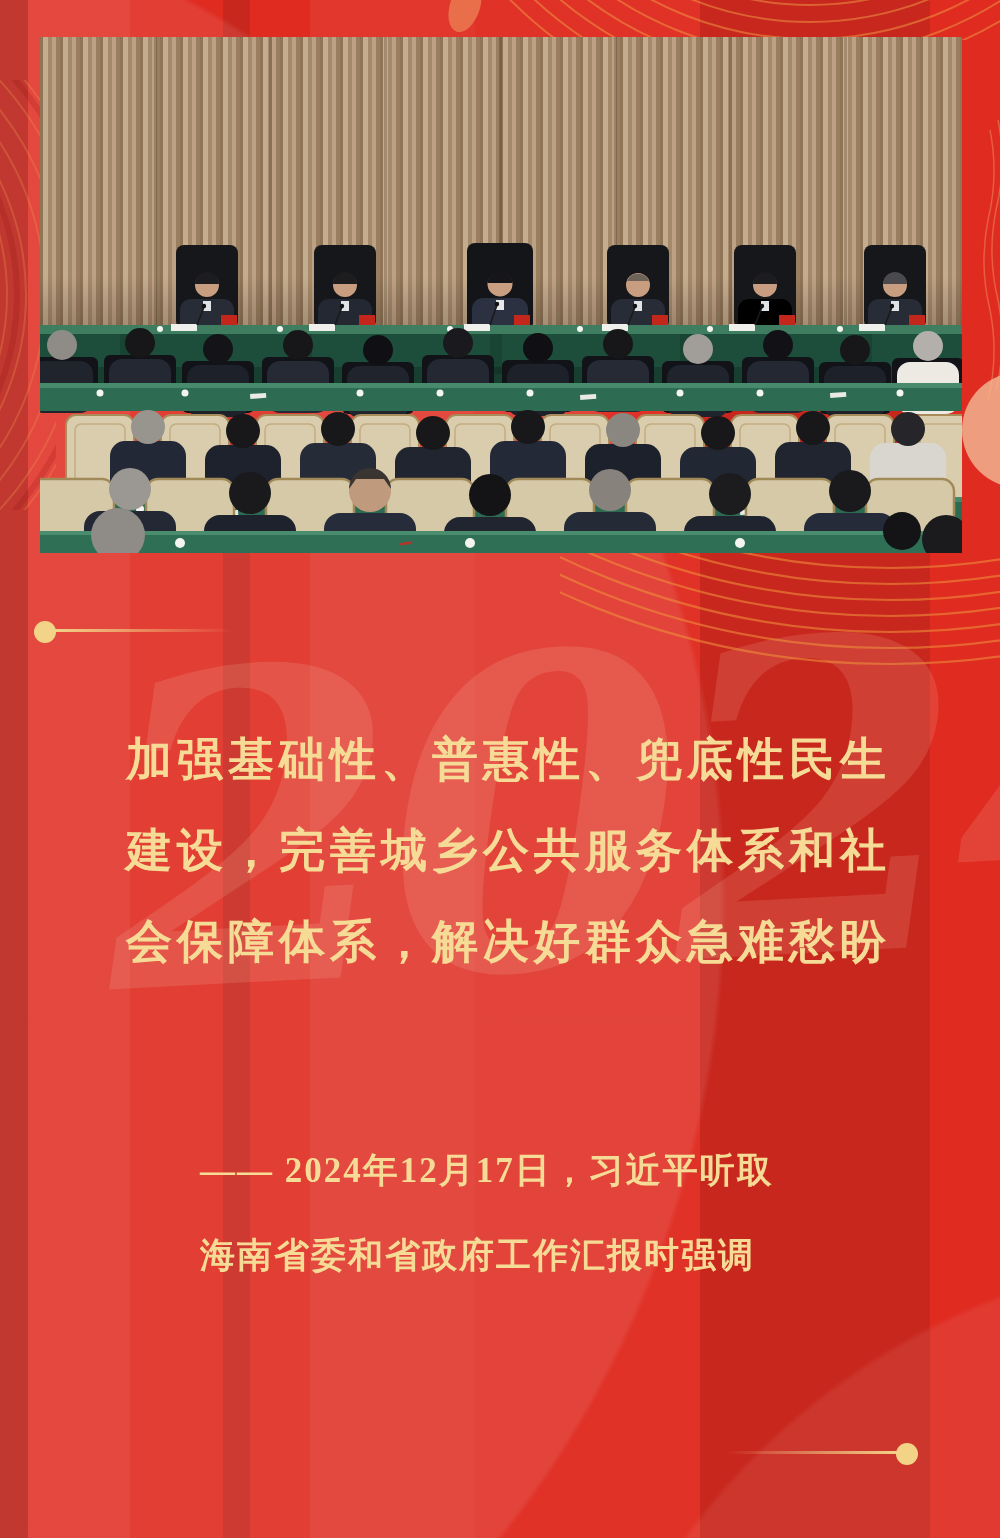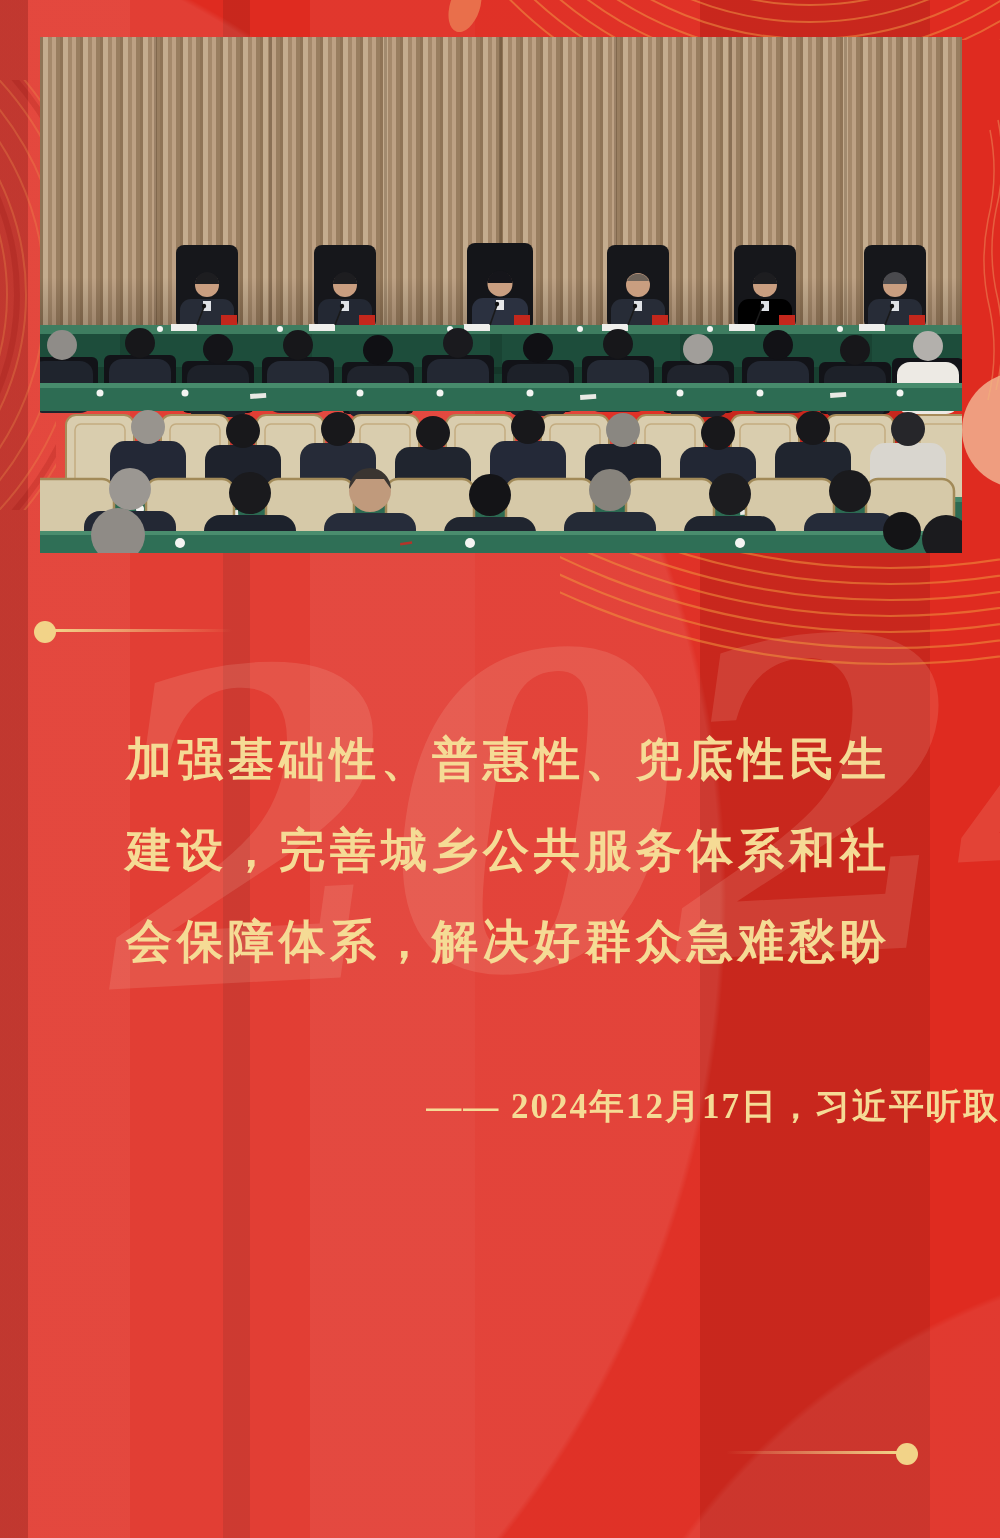--- a/index.html
+++ b/index.html
@@ -29,21 +29,21 @@
   .photo svg{display:block;width:100%;height:100%;}
   .divider-dot{position:absolute;z-index:6;width:22px;height:22px;border-radius:50%;background:#F2D388;}
   .divider-line{position:absolute;z-index:6;height:3px;border-radius:2px;}
   .dl-top{left:54px;top:629px;width:178px;
     background:linear-gradient(90deg,#F2D388 0,rgba(242,211,136,0) 100%);}
   .dl-bottom{left:726px;top:1451px;width:172px;
     background:linear-gradient(90deg,rgba(242,211,136,0) 0,#F2D388 100%);}
   .quote{position:absolute;z-index:6;left:126px;top:714px;width:820px;}
   .quote p{margin:0;height:91px;line-height:91px;font-size:46px;font-weight:bold;
     letter-spacing:5px;color:#F5DB95;white-space:nowrap;}
-  .attribution{position:absolute;z-index:6;left:200px;top:1064px;width:800px;text-align:right;font-family:Liberation Serif, serif;}
+  .attribution{position:absolute;z-index:6;left:200px;top:1128px;width:800px;text-align:left;font-family:Liberation Serif, serif;}
   .attribution p{margin:0;height:85px;line-height:85px;font-size:35px;font-weight:bold;
     letter-spacing:2px;color:#F5DB95;white-space:nowrap;}
 </style>
 </head>
 <body>
 
 <div class="canvas">
 
   <div class="layer stripes"></div>
   <div class="layer swoosh-main"></div>
@@ -478,15 +478,16 @@
   <div class="divider-dot" style="left:896px;top:1443px"></div>
 
   <div class="quote">
     <p>加强基础性、普惠性、兜底性民生</p>
     <p>建设，完善城乡公共服务体系和社</p>
     <p>会保障体系，解决好群众急难愁盼</p>
   </div>
 
   <div class="attribution">
     <p>—— 2024年12月17日，习近平听取</p>
+    <p>海南省委和省政府工作汇报时强调</p>
   </div>
 
 </div>
 
 </body></html>

